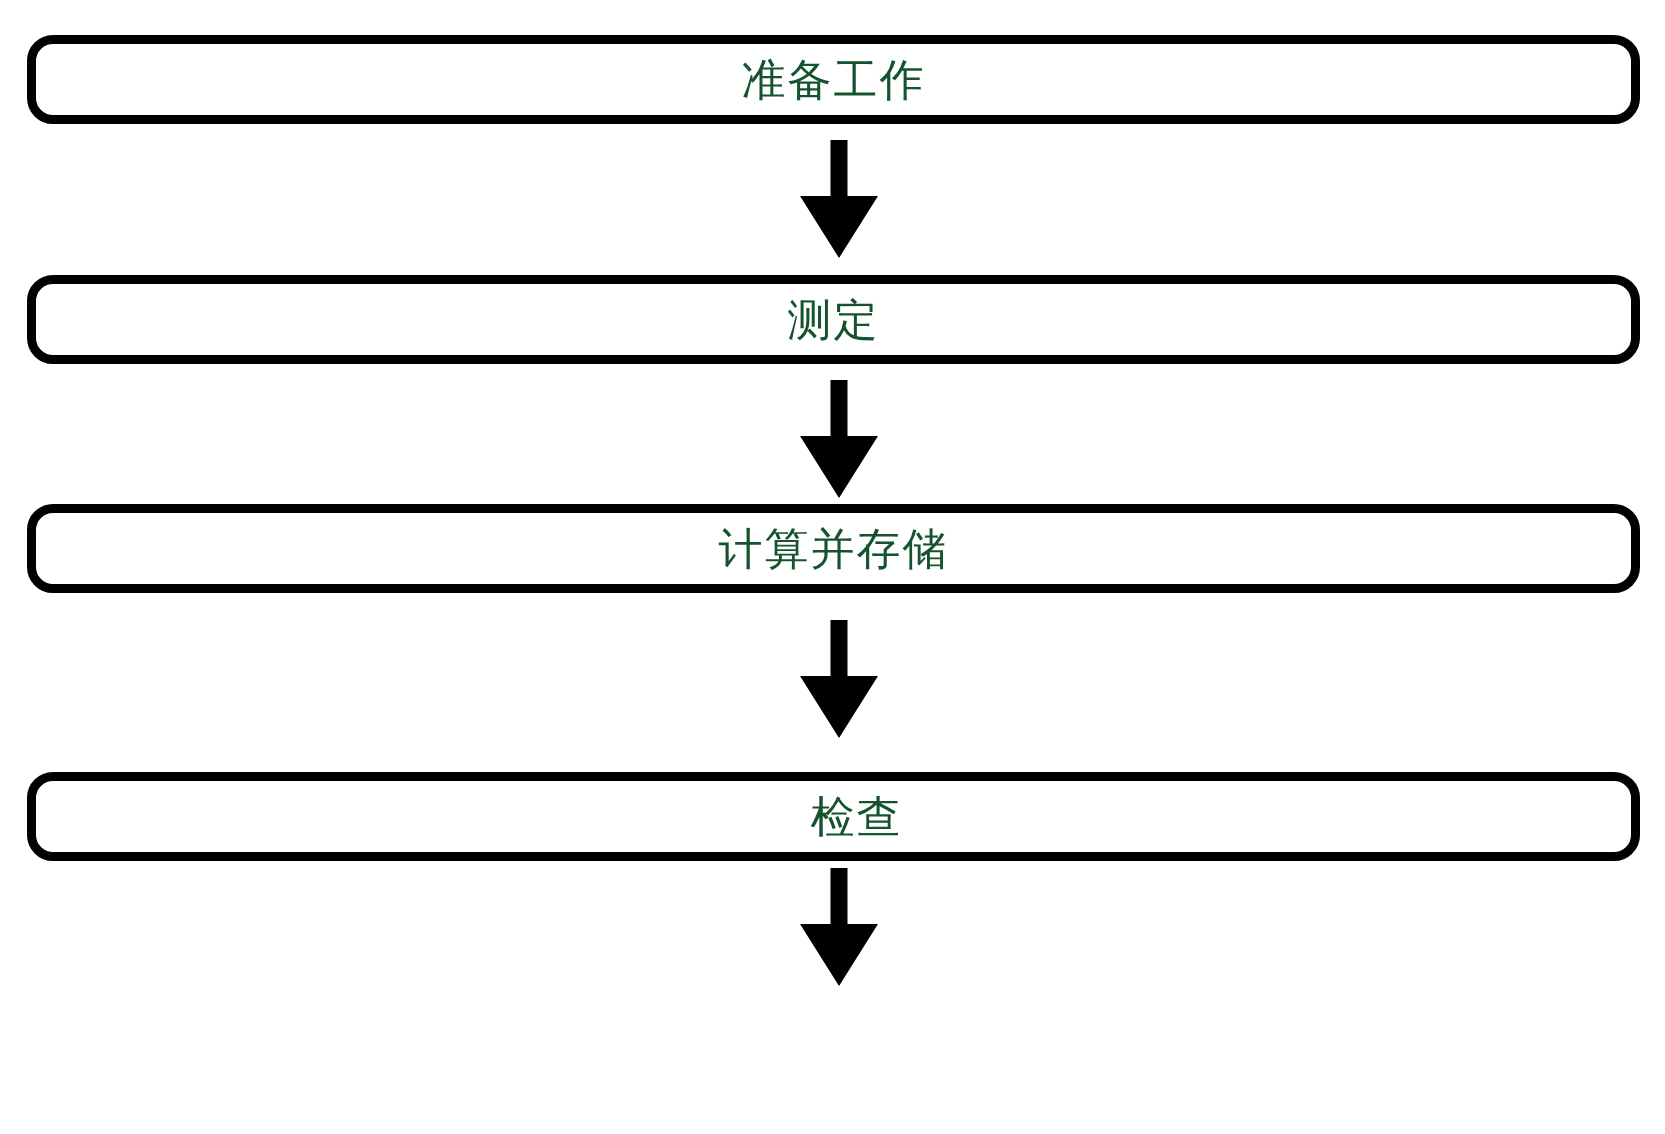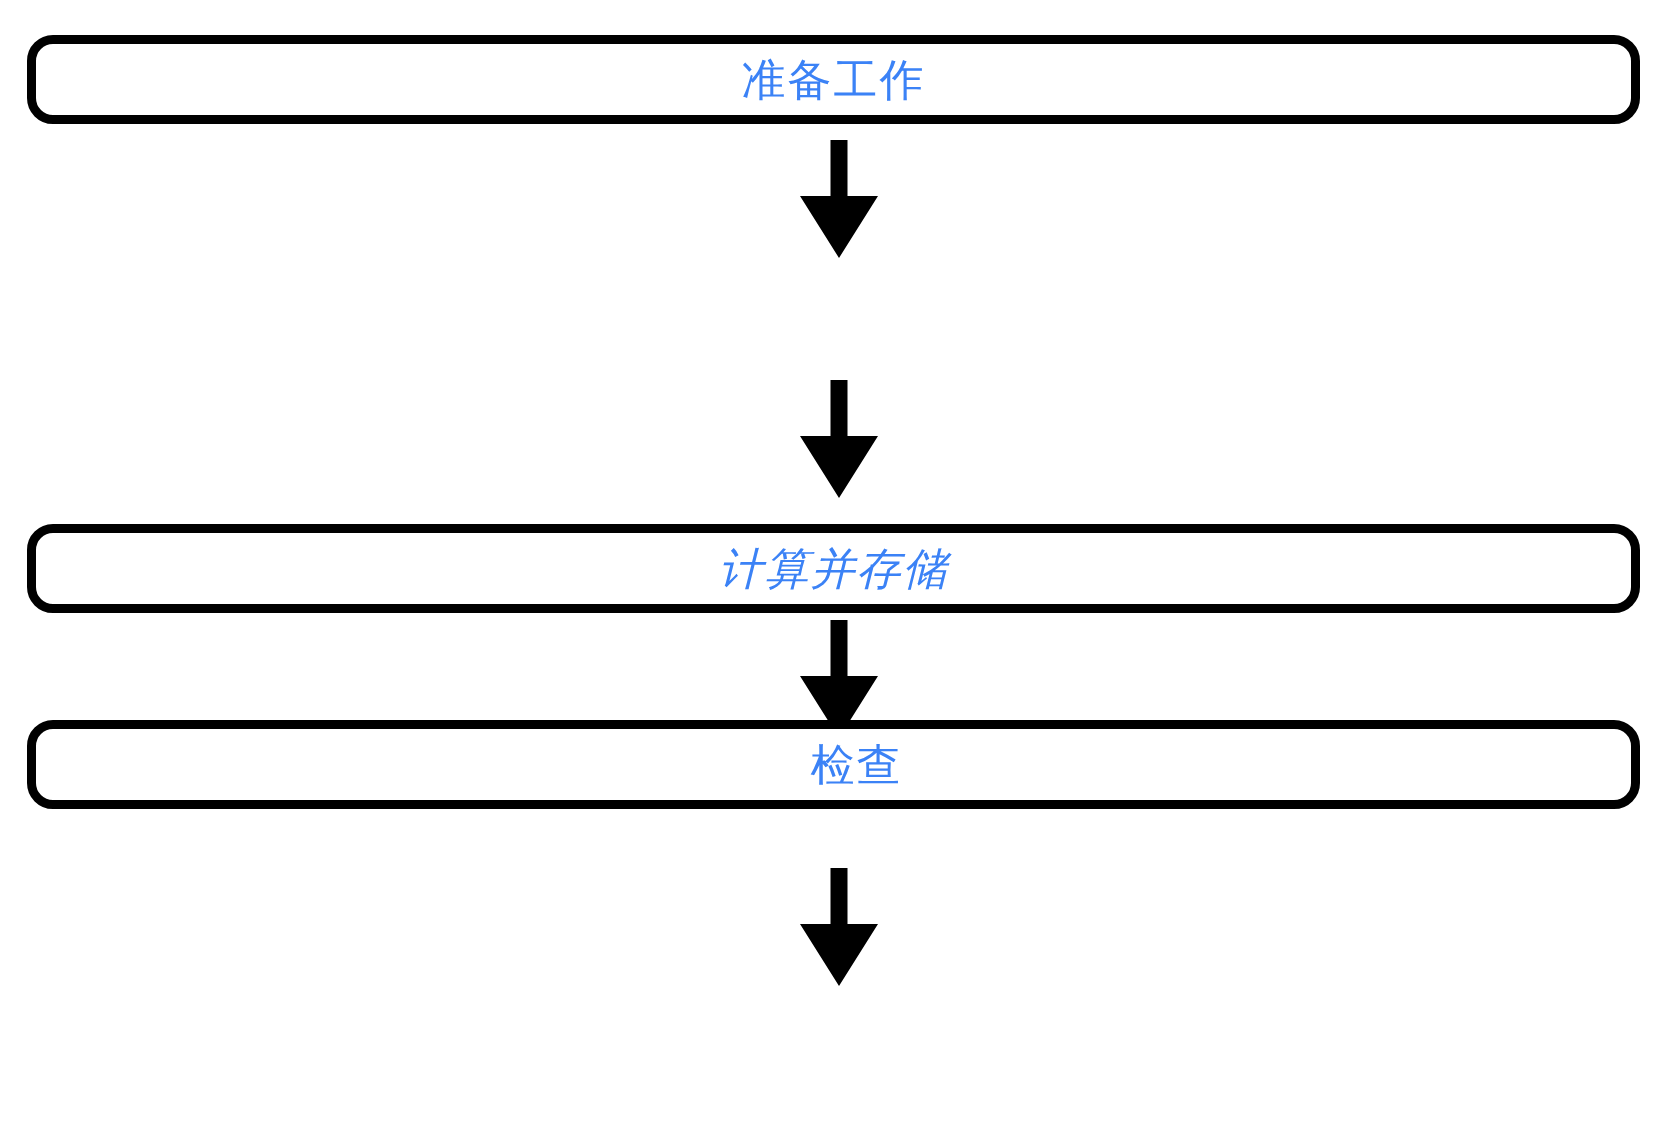--- a/index.html
+++ b/index.html
@@ -37,31 +37,31 @@
     border-radius: 26px;
     background: #ffffff;
     display: flex;
     align-items: center;
     justify-content: center;
   }
   .node-label {
     font-family: "DejaVu Sans", "Liberation Sans", sans-serif;
     font-size: 44px;
     line-height: 1;
-    color: #3b82f6;
+    color: #14532d;
     font-weight: 400;
     letter-spacing: 2px;
     white-space: nowrap;
     user-select: none;
   }
 
   .node-0 { top: 35px; }
   .node-1 { top: 275px; }
-  .node-2 { top: 524px; font-style: italic; }
-  .node-3 { top: 720px; padding-left: 46px; }
+  .node-2 { top: 504px; }
+  .node-3 { top: 772px; padding-left: 46px; }
   .node-4 { top: 1006px; }
 
   
   .connector {
     position: absolute;
     left: 799px;
     width: 80px;
     height: 118px;
   }
   .connector svg {
@@ -83,20 +83,23 @@
     <div class="node node-0">
       <span class="node-label">准备工作</span>
     </div>
 
     <div class="connector connector-0">
       <svg viewBox="0 0 80 118" xmlns="http://www.w3.org/2000/svg" aria-hidden="true">
         <path d="M31.5 0 H48.5 V56 H79 L40 118 L1 56 H31.5 Z" fill="#000000"></path>
       </svg>
     </div>
 
+    <div class="node node-1">
+      <span class="node-label">测定</span>
+    </div>
 
     <div class="connector connector-1">
       <svg viewBox="0 0 80 118" xmlns="http://www.w3.org/2000/svg" aria-hidden="true">
         <path d="M31.5 0 H48.5 V56 H79 L40 118 L1 56 H31.5 Z" fill="#000000"></path>
       </svg>
     </div>
 
     <div class="node node-2">
       <span class="node-label">计算并存储</span>
     </div>

